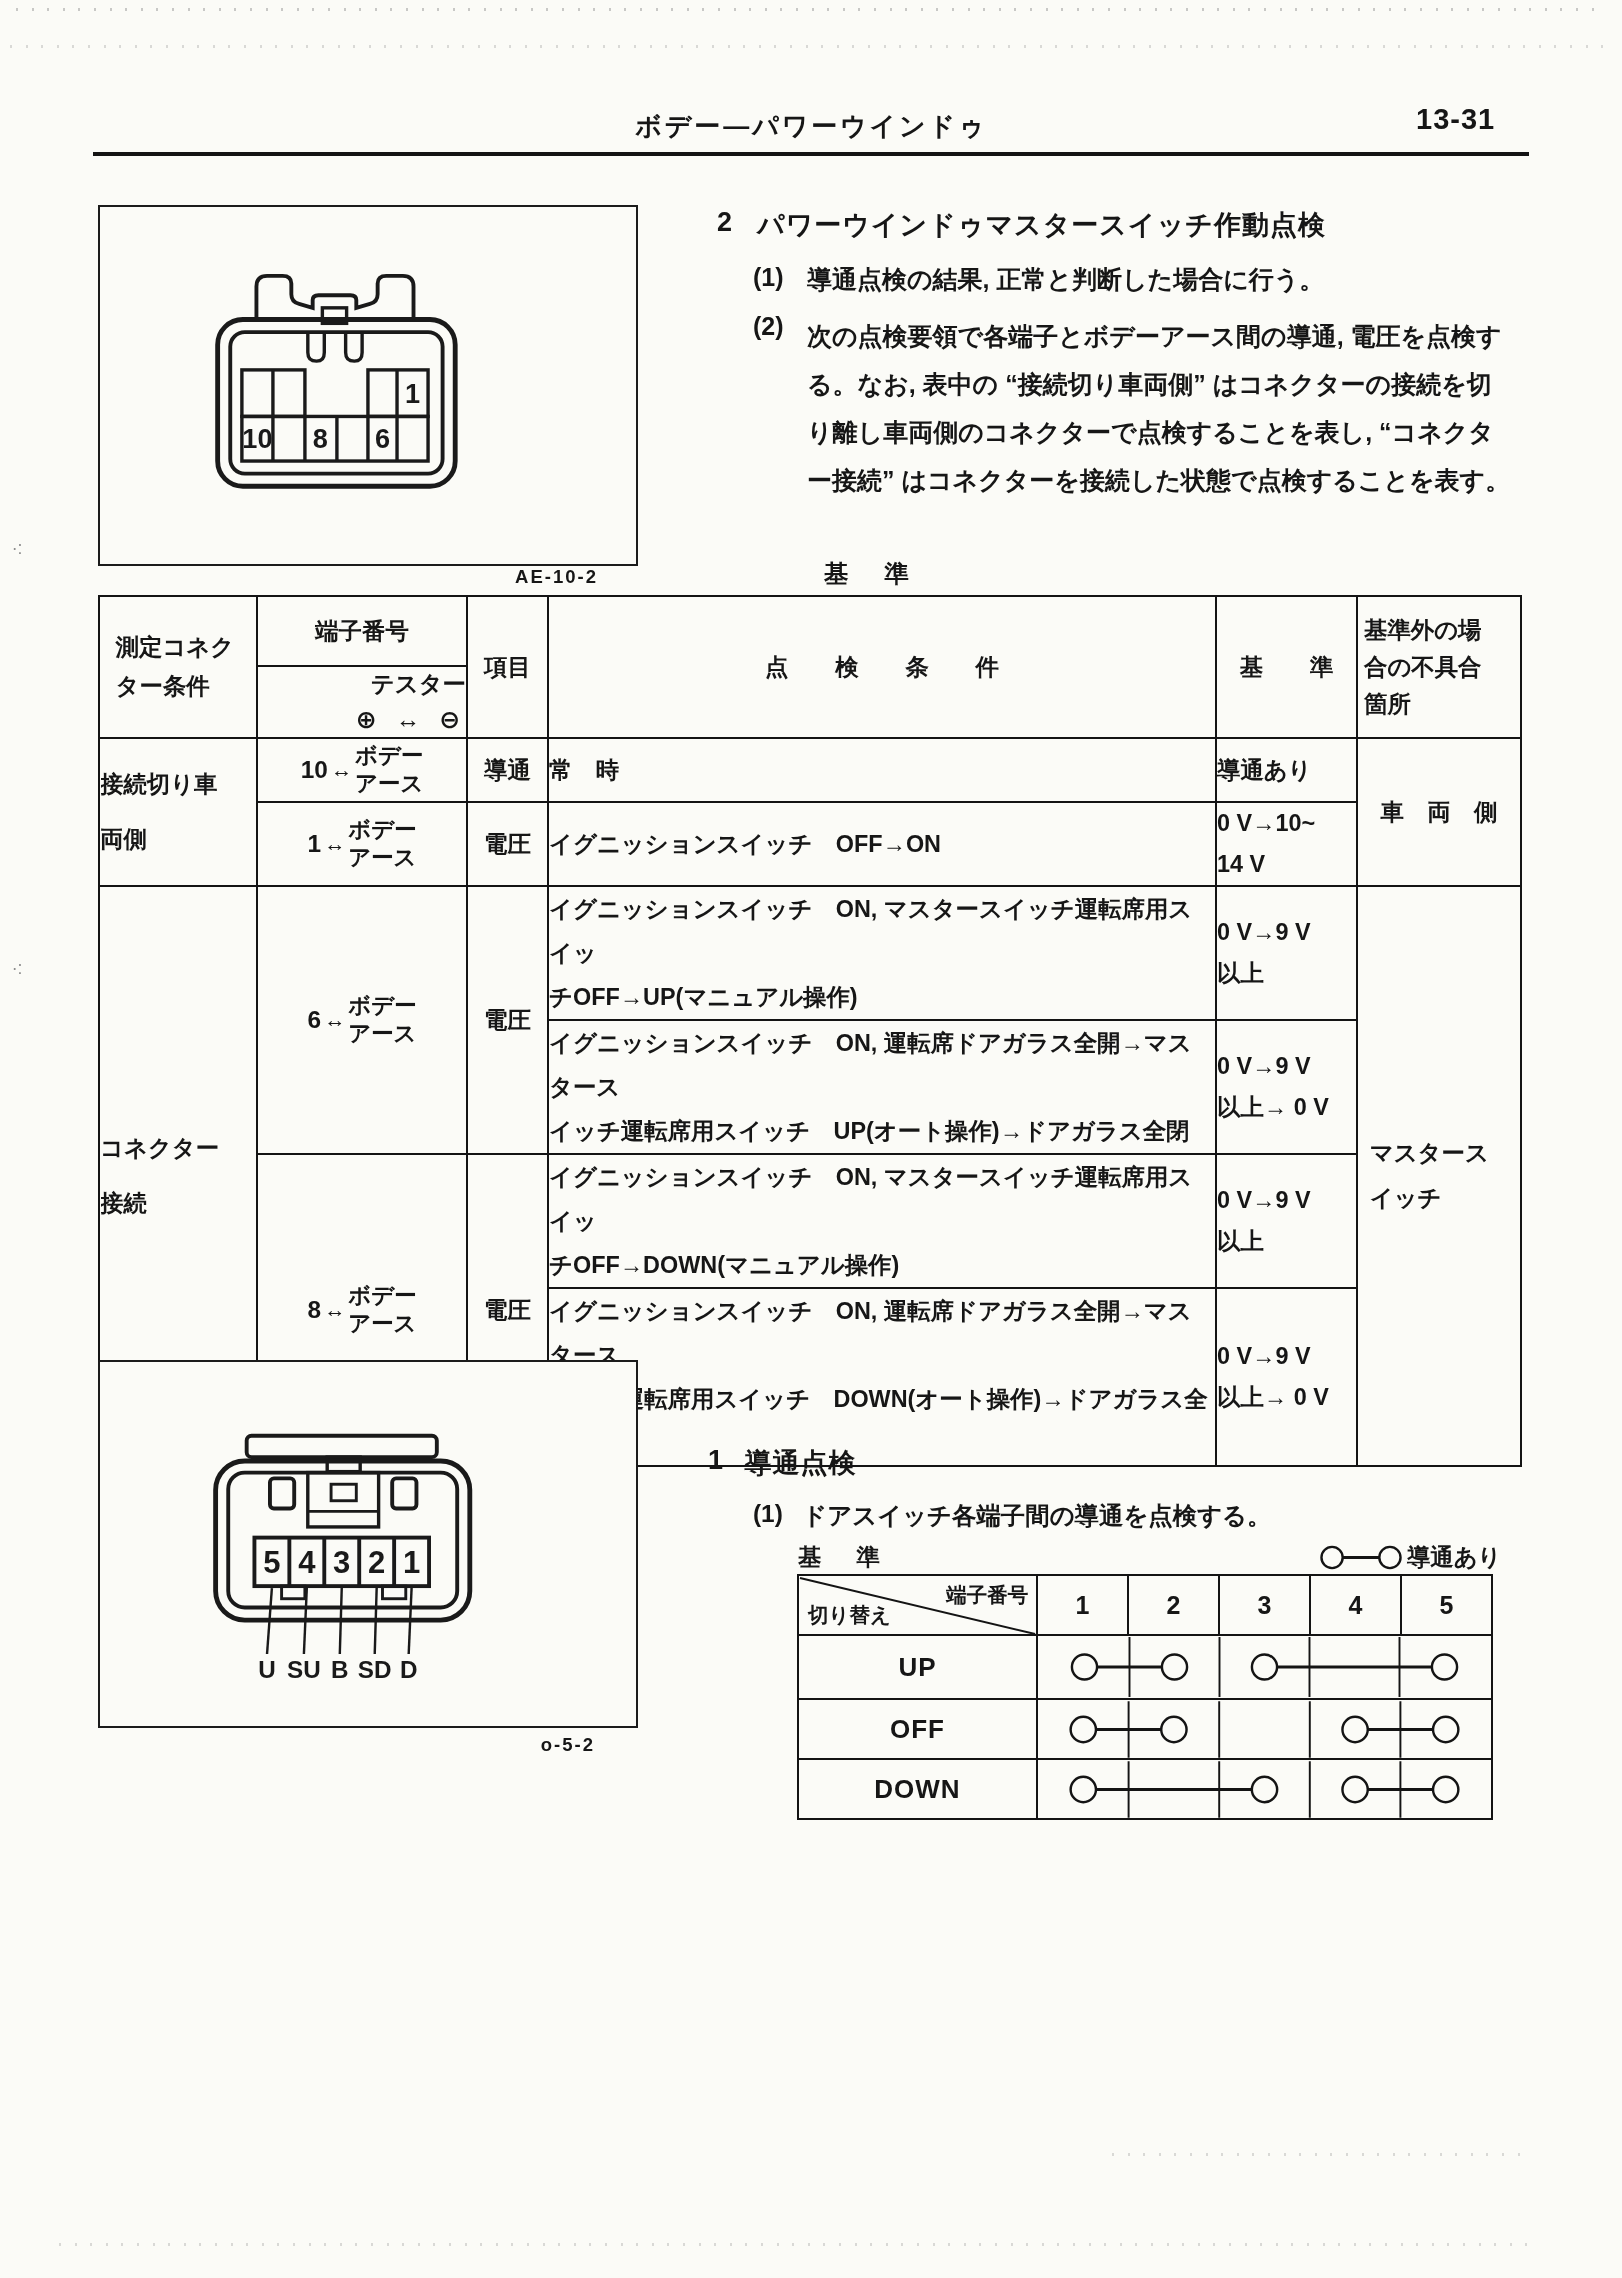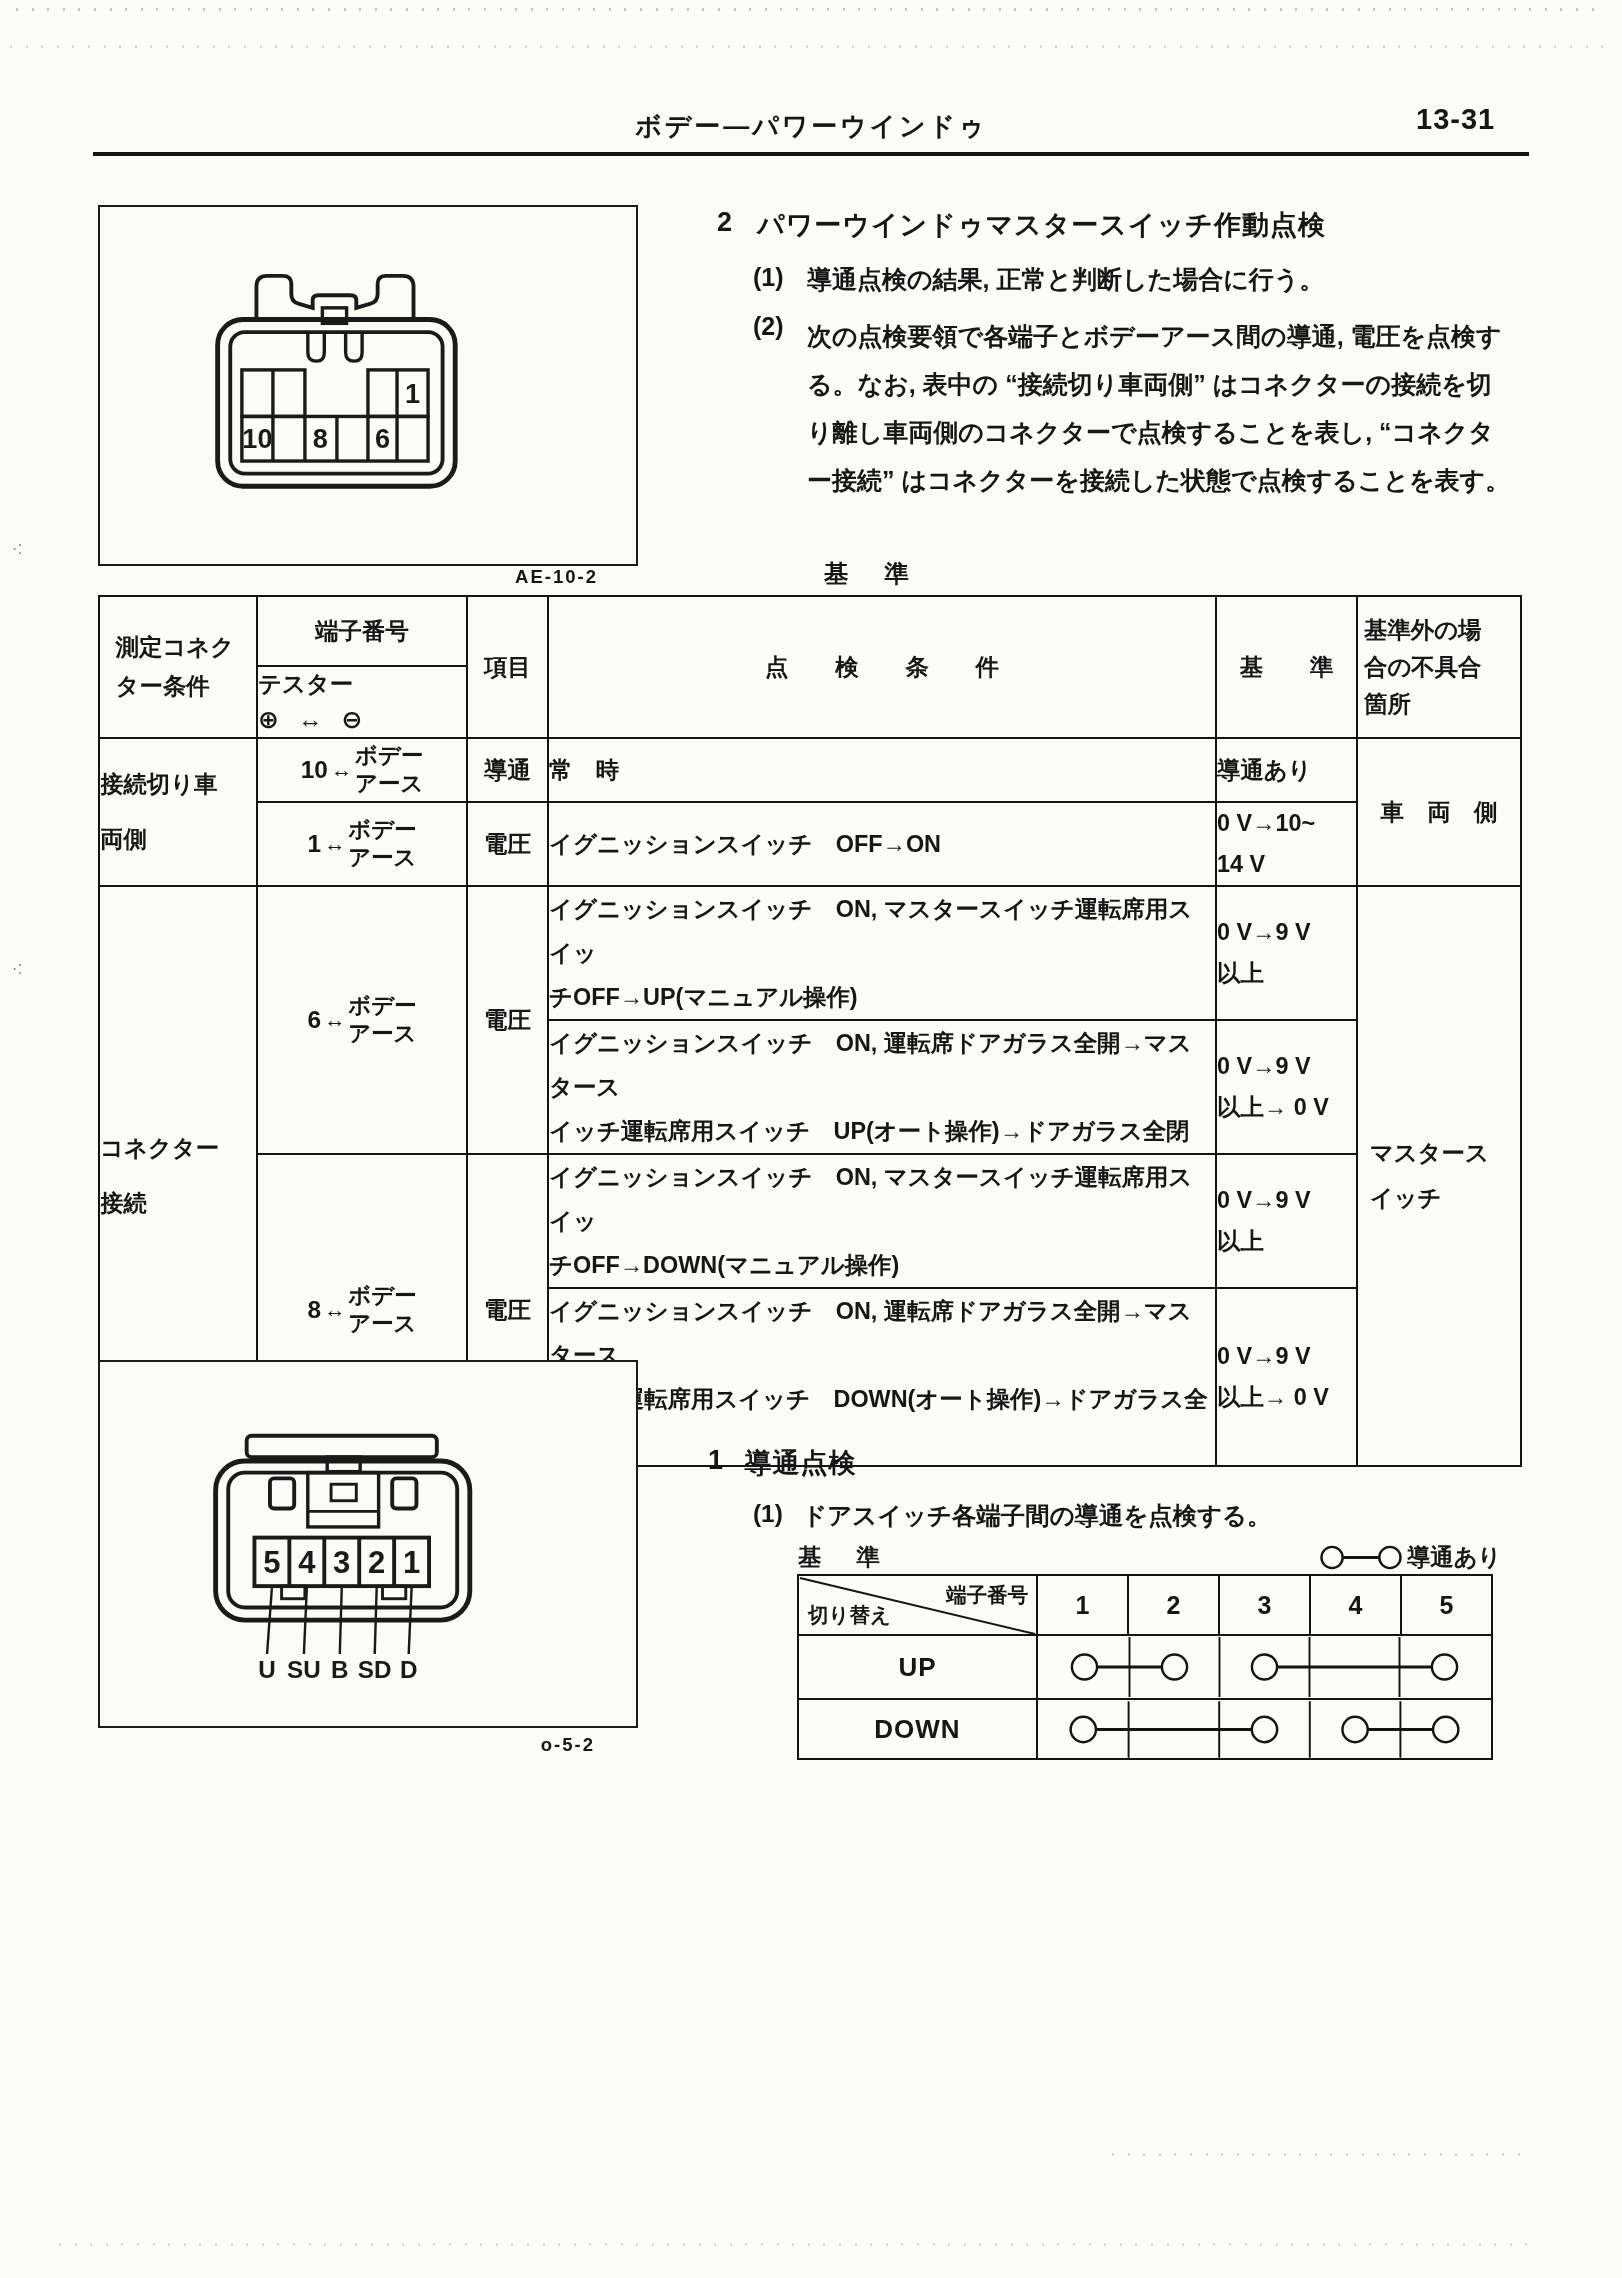--- a/index.html
+++ b/index.html
@@ -34,21 +34,21 @@
   .list-item{position:absolute;display:flex;gap:23.4px;font-size:25px;font-weight:bold;}
   .list-item .body{width:708px;line-height:48px;text-align:left;}
   .small-label{position:absolute;font-weight:bold;}
 
   
   table.master{position:absolute;left:98px;top:595px;border-collapse:collapse;table-layout:fixed;
     border:2.9px solid #141414;font-weight:bold;}
   table.master td{border:2px solid #141414;font-size:23.4px;padding:0;vertical-align:middle;overflow:hidden;}
   table.master .c{text-align:center;}
   .hdr-lines{line-height:39px;padding:5.9px 9.8px 5.9px 15.6px;text-align:left;}
-  .tester-cell{text-align:left;line-height:35px;padding:3.9px 0;}
+  .tester-cell{text-align:right;line-height:35px;padding:3.9px 0;}
   .polarity{font-size:25px;letter-spacing:5.9px;}
   .cond-cell{padding:3.9px 7.8px 3.9px 15.6px;text-align:left;}
   .cond-cell .line{line-height:44px;}
   .std-cell{padding:3.9px 3.9px 3.9px 11.7px;text-align:left;}
   .std-cell .line{line-height:41px;}
   .group-cell{padding-left:13.7px;text-align:left;line-height:55px;border-radius:28px;}
   .fault-lines{padding-left:11.7px;text-align:left;line-height:45px;}
   .term{display:flex;align-items:center;justify-content:center;gap:2.9px;}
   .term .num{font-size:24.4px;}
   .term .arw{font-size:21.5px;}
@@ -382,20 +382,37 @@
               <line class="wire" x1="59.5" y1="31" x2="126.5" y2="31"></line>
               <circle cx="46.5" cy="31" r="13"></circle>
               <circle cx="139.5" cy="31" r="13"></circle>
               <line class="wire" x1="245.5" y1="31" x2="405.5" y2="31"></line>
               <circle cx="232.5" cy="31" r="13"></circle>
               <circle cx="418.5" cy="31" r="13"></circle>
             </svg>
           </td>
       </tr>
       <tr style="height:60px;">
+        <td class="rowlabel">OFF</td>
+        <td class="connarea" colspan="5">
+            <svg width="453" height="57" viewBox="0 0 465 58">
+              <line class="grid" x1="93" y1="0" x2="93" y2="58"></line>
+              <line class="grid" x1="186" y1="0" x2="186" y2="58"></line>
+              <line class="grid" x1="279" y1="0" x2="279" y2="58"></line>
+              <line class="grid" x1="372" y1="0" x2="372" y2="58"></line>
+              <line class="wire" x1="59.5" y1="29" x2="126.5" y2="29"></line>
+              <circle cx="46.5" cy="29" r="13"></circle>
+              <circle cx="139.5" cy="29" r="13"></circle>
+              <line class="wire" x1="338.5" y1="29" x2="405.5" y2="29"></line>
+              <circle cx="325.5" cy="29" r="13"></circle>
+              <circle cx="418.5" cy="29" r="13"></circle>
+            </svg>
+          </td>
+      </tr>
+      <tr style="height:60px;">
         <td class="rowlabel">DOWN</td>
         <td class="connarea" colspan="5">
             <svg width="453" height="57" viewBox="0 0 465 58">
               <line class="grid" x1="93" y1="0" x2="93" y2="58"></line>
               <line class="grid" x1="186" y1="0" x2="186" y2="58"></line>
               <line class="grid" x1="279" y1="0" x2="279" y2="58"></line>
               <line class="grid" x1="372" y1="0" x2="372" y2="58"></line>
               <line class="wire" x1="59.5" y1="29" x2="219.5" y2="29"></line>
               <circle cx="46.5" cy="29" r="13"></circle>
               <circle cx="232.5" cy="29" r="13"></circle>

